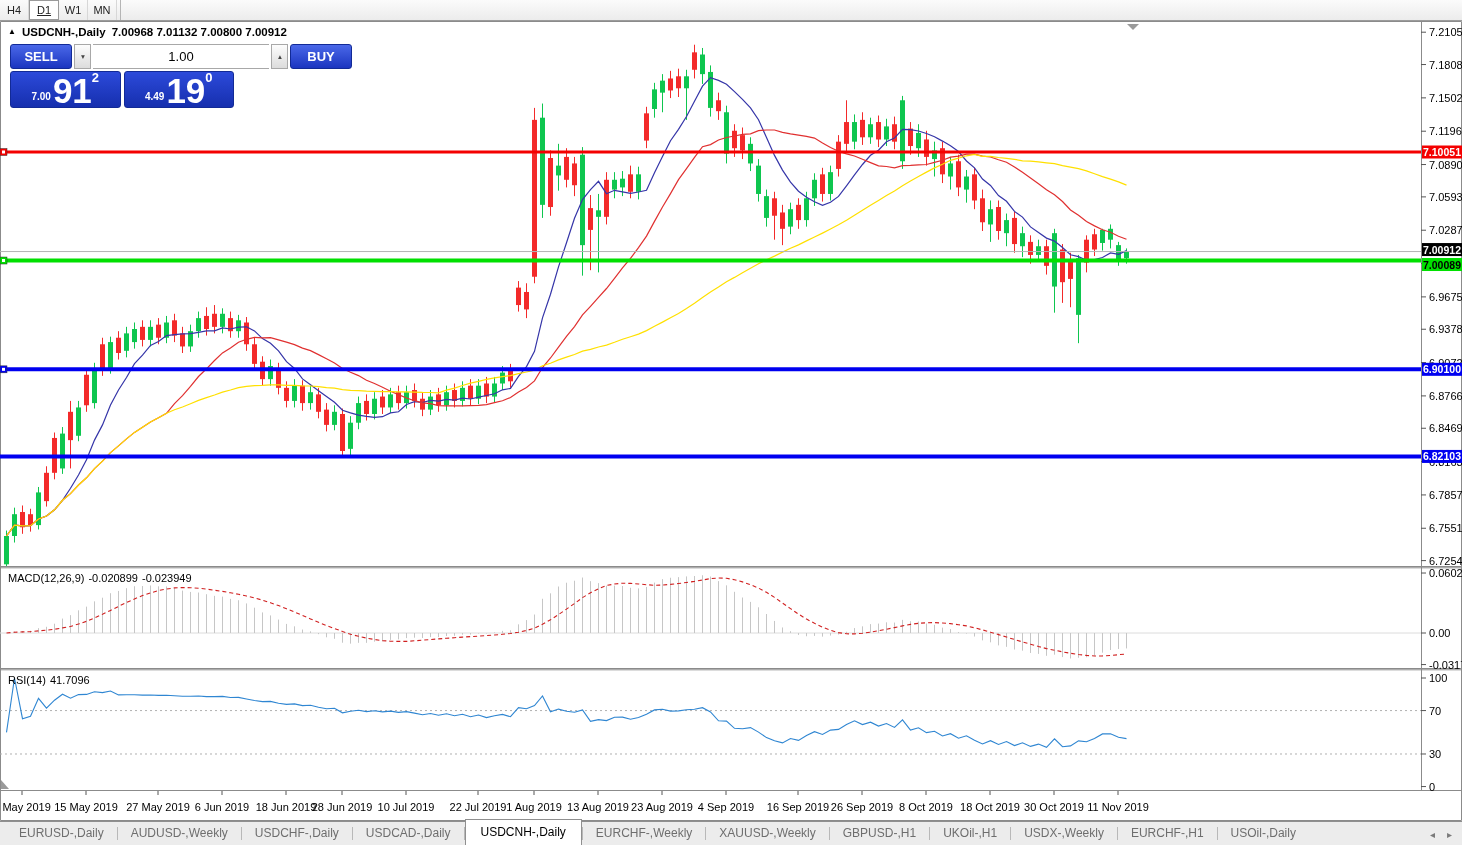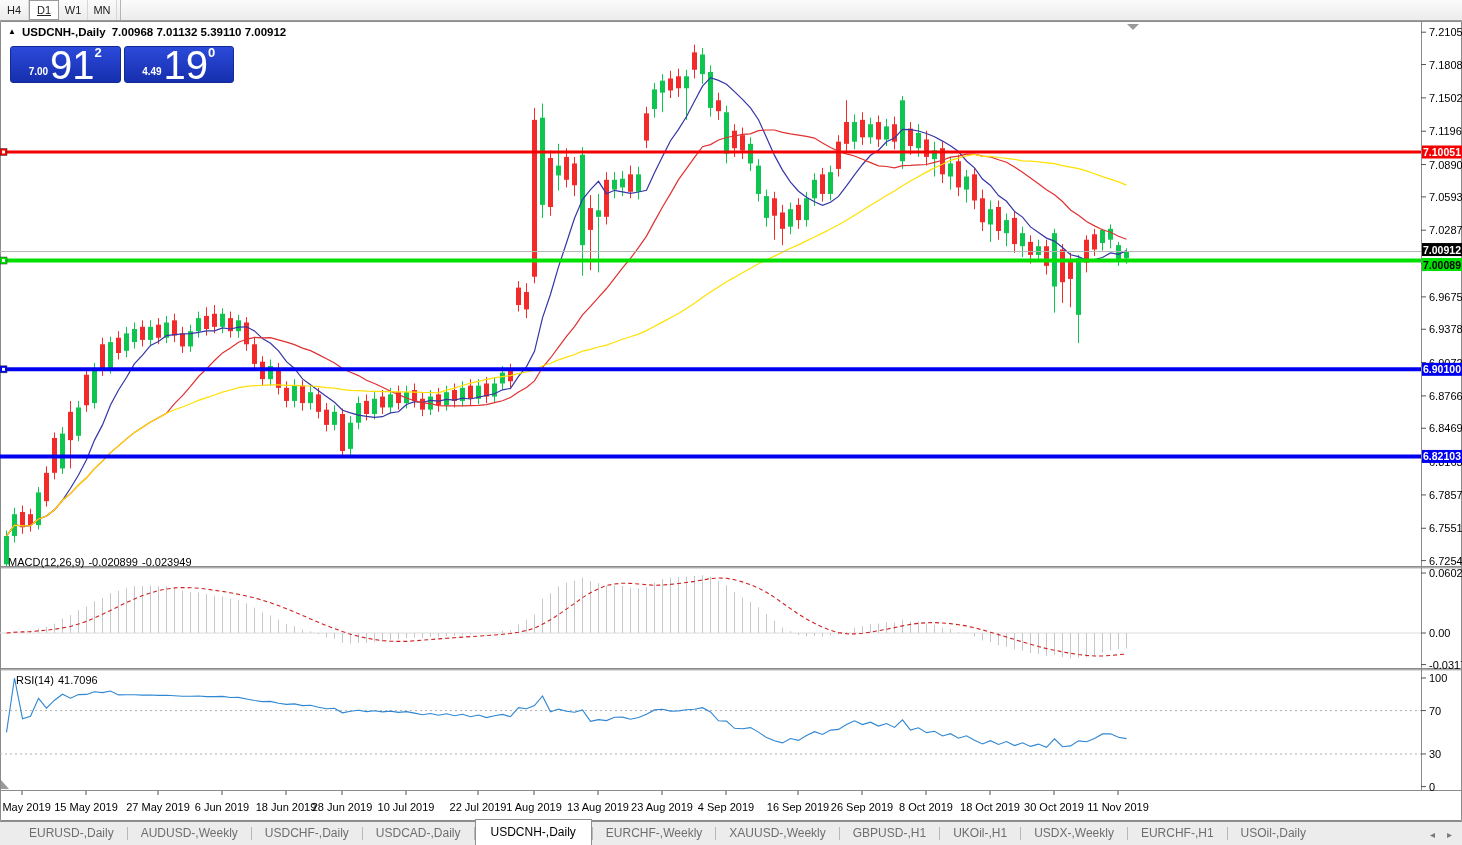--- a/index.html
+++ b/index.html
@@ -32,31 +32,31 @@
   .tp-spin { flex:0 0 17px; display:flex; align-items:center; justify-content:center;
     background:linear-gradient(#fdfdfd,#dcdcdc); border:1px solid #a8a8a8;
     font-size:8px; color:#444; cursor:pointer; }
   .tp-vol { flex:1; border:1px solid #a8a8a8; border-left:none; border-right:none;
     text-align:center; font-size:13px; color:#000; background:#fff; }
   .tp-row2 { display:flex; gap:3px; margin-top:2px; }
   .tp-price { flex:1; height:37px; border-radius:3px; color:#fff;
     background:linear-gradient(#2c4ada,#162fae); border:1px solid #122a96;
     display:flex; align-items:flex-end; justify-content:center; padding-bottom:2px; cursor:pointer; }
   .tp-price .sm { font-size:10px; font-weight:bold; margin-right:2px; line-height:17px; }
-  .tp-price .bg { font-size:40px; line-height:29px; font-weight:normal; }
+  .tp-price .bg { font-size:35px; line-height:29px; font-weight:bold; }
   .tp-price .sp { font-size:13px; font-weight:bold; align-self:flex-start; line-height:12px; }
 
   
   .ind-label { position:absolute; font-size:11px; color:#000; }
   .ind-label span { margin-right:4px; }
 
   
   .tabbar { position:absolute; left:0; top:821px; width:1462px; height:24px;
     background:#ececec; border-top:1px solid #8f8f8f; display:flex;
-    align-items:flex-end; padding-left:16px; }
+    align-items:flex-end; padding-left:6px; }
   .tab { font-size:12px; color:#6e6e6e; padding:4px 13px 5px 13px; white-space:nowrap; cursor:pointer; }
   .tab.active { background:#fff; color:#000; border:1px solid #8f8f8f; border-bottom:none;
     padding:5px 15px 6px 15px; margin-top:-2px; }
   .tab-sep { width:1px; height:13px; background:#b8b8b8; margin-bottom:5px; }
   .tab-arrows { margin-left:auto; margin-right:10px; margin-bottom:5px; display:flex; gap:12px;
     font-size:10px; color:#7a7a7a; }
   .tab-arrows span { cursor:pointer; }
 </style>
 </head>
 <body>
@@ -638,42 +638,53 @@
         <line x1="0" y1="753.985" x2="1421" y2="753.985" stroke="#b0b0b0" stroke-dasharray="2 3"></line>
         <polyline points="6.5,732.3 14.5,678.0 22.5,718.7 30.5,716.3 38.5,698.4 46.5,708.2 54.5,700.2 62.5,694.2 70.5,698.2 78.5,694.6 86.5,694.4 94.5,691.7 102.5,692.6 110.5,691.0 118.5,694.9 126.5,694.8 134.5,694.8 142.5,695.1 150.5,695.0 158.5,695.4 166.5,695.3 174.5,695.8 182.5,696.3 190.5,696.2 198.5,696.0 206.5,696.6 214.5,696.6 222.5,696.4 230.5,697.5 238.5,697.4 246.5,699.0 254.5,700.5 262.5,701.6 270.5,701.4 278.5,703.2 286.5,704.4 294.5,703.9 302.5,705.6 310.5,705.2 318.5,707.3 326.5,708.8 334.5,708.2 342.5,712.8 350.5,711.2 358.5,710.2 366.5,711.6 374.5,710.7 382.5,711.9 390.5,711.1 398.5,712.4 406.5,711.6 414.5,713.1 422.5,714.7 430.5,713.5 438.5,715.2 446.5,713.8 454.5,715.7 462.5,714.2 470.5,716.7 478.5,715.0 486.5,717.6 494.5,715.8 502.5,714.4 510.5,716.7 518.5,707.7 526.5,708.8 534.5,705.6 542.5,695.9 550.5,711.8 558.5,709.1 566.5,711.3 574.5,712.2 582.5,709.9 590.5,721.4 598.5,719.6 606.5,720.6 614.5,717.2 622.5,717.1 630.5,719.3 638.5,717.5 646.5,714.2 654.5,709.9 662.5,709.2 670.5,711.1 678.5,710.9 686.5,709.8 694.5,709.2 702.5,707.7 710.5,712.0 718.5,720.8 726.5,721.1 734.5,728.3 742.5,728.8 750.5,727.6 758.5,732.1 766.5,737.6 774.5,740.8 782.5,742.9 790.5,738.5 798.5,740.4 806.5,735.5 814.5,731.7 822.5,734.5 830.5,730.1 838.5,729.4 846.5,724.6 854.5,720.8 862.5,724.6 870.5,722.2 878.5,726.1 886.5,723.5 894.5,727.4 902.5,719.9 910.5,730.1 918.5,727.8 926.5,732.6 934.5,731.3 942.5,736.0 950.5,733.7 958.5,738.2 966.5,735.8 974.5,740.3 982.5,743.9 990.5,740.7 998.5,744.4 1006.5,741.6 1014.5,745.6 1022.5,742.8 1030.5,746.4 1038.5,744.1 1046.5,747.3 1054.5,738.9 1062.5,746.7 1070.5,745.9 1078.5,740.9 1086.5,741.7 1094.5,738.5 1102.5,733.9 1110.5,733.7 1118.5,737.3 1126.5,738.6" fill="none" stroke="#2f86d2" stroke-width="1.1"></polyline>
       </g>
       <polygon points="1127,24 1139,24 1133,30" fill="#9a9a9a"></polygon>
       <polygon points="1,780 9,789 1,789" fill="#9a9a9a"></polygon>
     </svg>
 
   <div class="chart-title">
     <span class="arr">▲</span>
     <span>USDCNH-,Daily</span>
-    <span>7.00968 7.01132 5.39110 7.00912</span>
+    <span>7.00968 7.01132 7.00800 7.00912</span>
   </div>
 
   <div class="trade-panel">
+    <div class="tp-row1">
+      <div class="tp-btn">SELL</div>
+      <div class="tp-spin">
+          <span style="transform:scale(.8)">▼</span>
+        </div>
+      <input class="tp-vol" value="1.00" style="">
+      <div class="tp-spin">
+          <span style="transform:scale(.8)">▲</span>
+        </div>
+      <div class="tp-btn">BUY</div>
+    </div>
     <div class="tp-row2">
       <div class="tp-price">
         <span class="sm">7.00</span>
         <span class="bg">91</span>
         <span class="sp">2</span>
       </div>
       <div class="tp-price">
         <span class="sm">4.49</span>
         <span class="bg">19</span>
         <span class="sp">0</span>
       </div>
     </div>
   </div>
 
-  <div class="ind-label" style="left:8px; top:556px;">
+  <div class="ind-label" style="left:8px; top:572px;">
     <span>MACD(12,26,9)</span><span>-0.020899</span><span>-0.023949</span>
   </div>
-  <div class="ind-label" style="left:16px; top:674px;">
+  <div class="ind-label" style="left:8px; top:674px;">
     <span>RSI(14)</span><span>41.7096</span>
   </div>
 
   <div class="tabbar" id="tabbar">
       <div class="tab">EURUSD-,Daily</div>
       <div class="tab-sep"></div>
       <div class="tab">AUDUSD-,Weekly</div>
       <div class="tab-sep"></div>
       <div class="tab">USDCHF-,Daily</div>
       <div class="tab-sep"></div>

